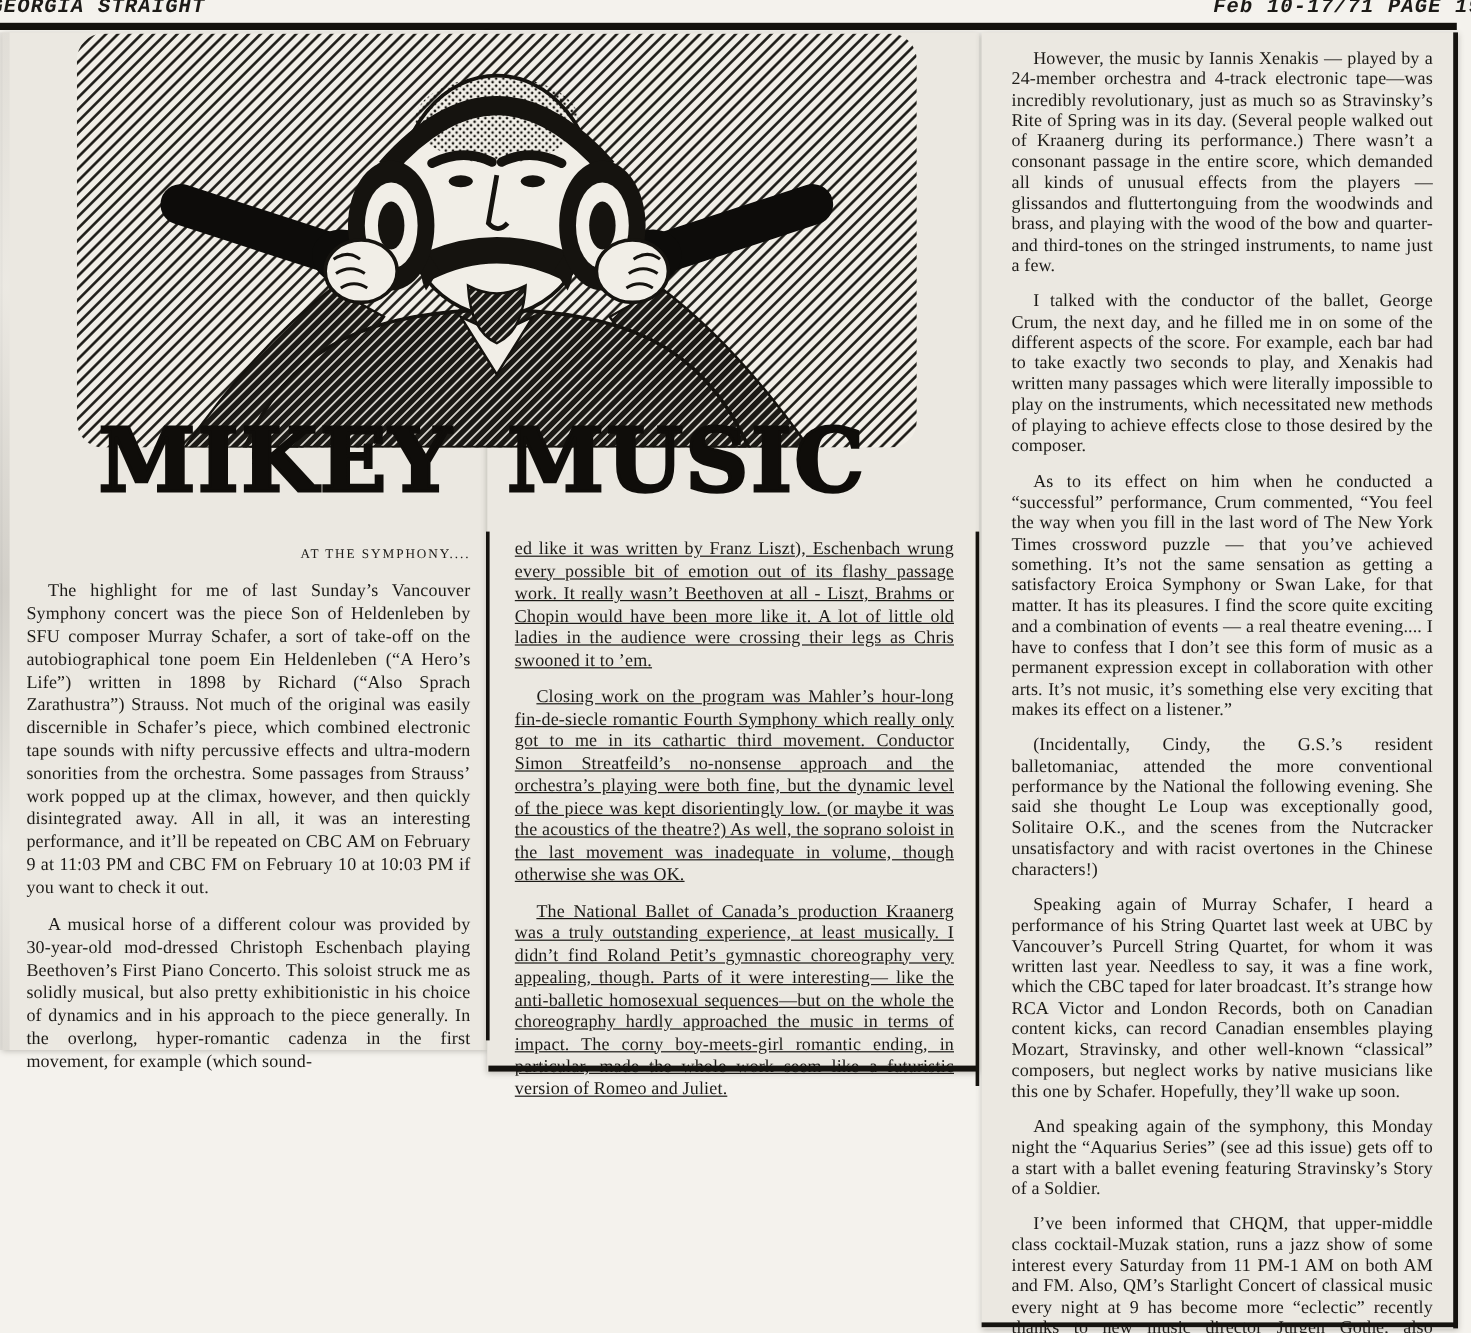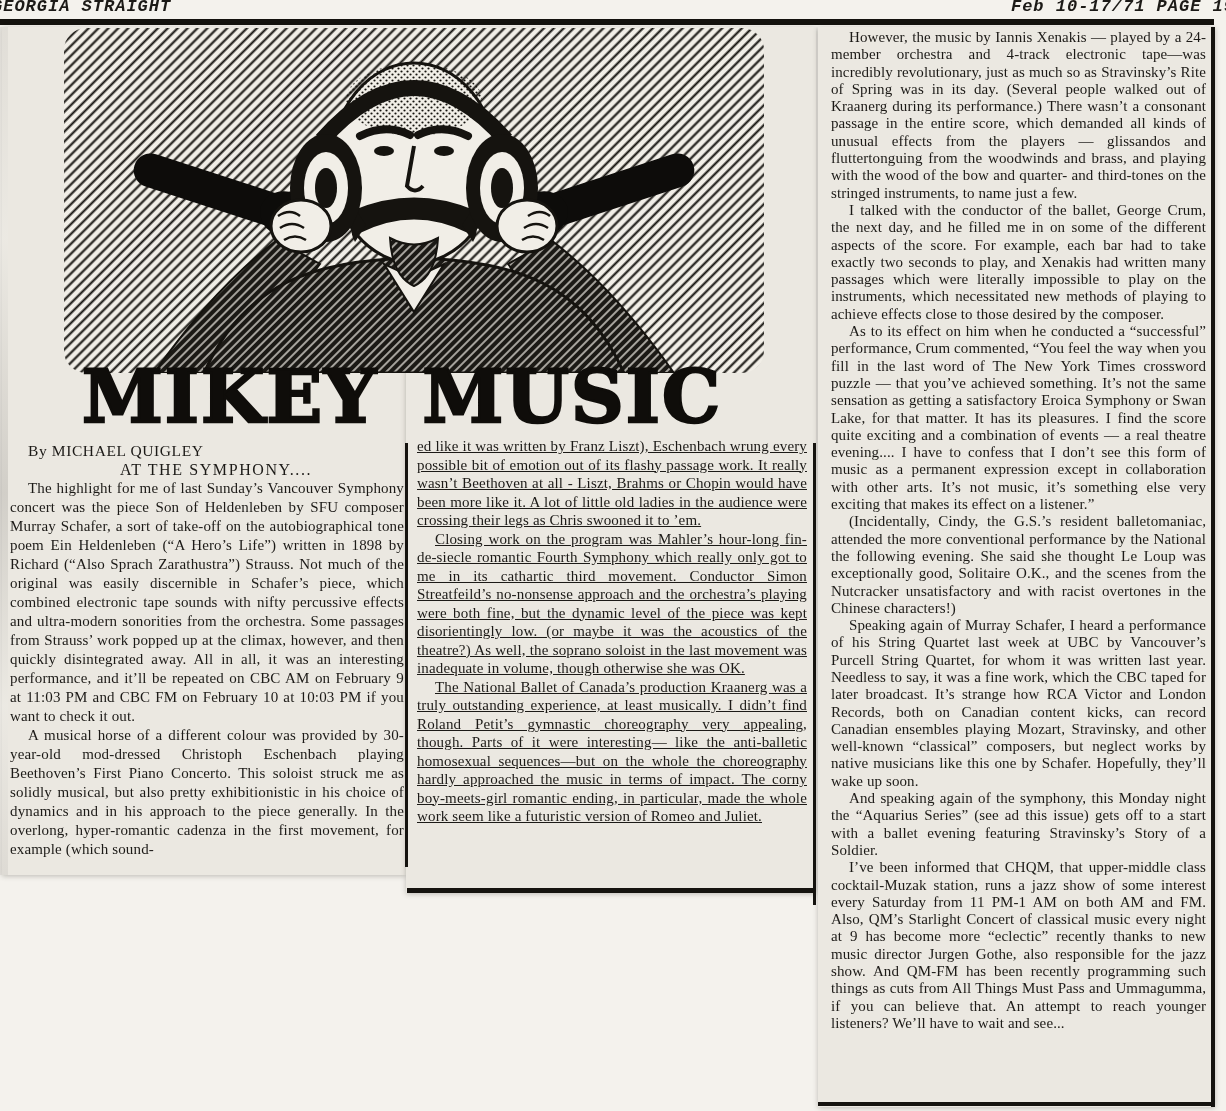--- a/index.html
+++ b/index.html
@@ -14,33 +14,33 @@
   
   .clip{position:absolute;background:#ebe8e1;box-shadow:0 1px 5px rgba(60,55,45,.3);}
   #clip-left{left:2px;top:27px;width:404px;height:848px;}
   #clip-mid{left:406px;top:27px;width:410px;height:866px;}
   #clip-right{left:818px;top:27px;width:397px;height:1080px;}
   .torn-edge{position:absolute;left:0;top:27px;width:8px;height:848px;opacity:.55;
         background:linear-gradient(180deg,#d8d5cf,#eceae4 25%,#bdbab4 55%,#eceae4 80%,#d3d0ca);}
   
   .illus{position:absolute;left:64px;top:28px;}
   
-  .title{position:absolute;left:82px;top:356px;width:640px;height:84px;
+  .title{position:absolute;left:82px;top:344px;width:640px;height:84px;
         font-family:"DejaVu Serif",serif;font-weight:bold;font-size:73px;line-height:80px;
         letter-spacing:2px;color:#0f0d0a;-webkit-text-stroke:2.5px #0f0d0a;
         text-align:justify;text-align-last:justify;white-space:nowrap;}
   
   .col{position:absolute;text-align:justify;}
   #col-left{left:10px;top:441px;width:394px;font-size:15px;line-height:19px;letter-spacing:.15px;}
   #col-mid{left:417px;top:437px;width:390px;font-size:15px;line-height:18.5px;letter-spacing:.15px;text-decoration:underline;}
   #col-right{left:831px;top:29px;width:375px;font-size:15px;line-height:17.3px;letter-spacing:.1px;}
-  .col p{margin:0;text-indent:18px;}
+  .col p{margin:12px;text-indent:18px;}
   .col p.noindent{text-indent:0;}
   .byline{font-size:15.5px;letter-spacing:.6px;margin:0 0 17px 0;text-indent:0;text-align:left;}
-  .sect{font-size:16px;letter-spacing:1.6px;margin:0 0 13px 0;text-indent:0;text-align:center;}
+  .sect{font-size:11px;letter-spacing:1.6px;margin:0 0 13px 0;text-indent:0;text-align:right;}
   #col-mid .sect{margin:15px 0 13px 0;}
   #col-right .sect{margin:13px 0 11px 0;}
   
   .vrule,.hrule{position:absolute;background:#15130f;}
   #div-lm{left:405px;top:443px;width:3px;height:424px;}
   #div-mr{left:813px;top:443px;width:3px;height:462px;}
   #rule-mid-bottom{left:407px;top:888px;width:408px;height:5px;}
   #rule-right-bottom{left:818px;top:1102px;width:397px;height:4px;}
   #rule-right-edge{left:1211px;top:27px;width:4px;height:1080px;}
 </style>
@@ -122,21 +122,20 @@
         <path d="M214,188 q12,-8 22,0 M216,200 q12,-8 24,0 M220,212 q11,-7 22,0" fill="none" stroke-width="2.5"></path>
         <ellipse cx="463" cy="198" rx="30" ry="26" stroke-width="3"></ellipse>
         <path d="M464,188 q12,-8 22,0 M460,200 q12,-8 24,0 M458,212 q11,-7 22,0" fill="none" stroke-width="2.5"></path>
       </g>
     </g>
   </svg>
 
   <div class="title">MIKEY MUSIC</div>
 
   <div class="col" id="col-left">
-    <p class="byline">By MICHAEL QUIGLEY</p>
     <p class="sect">AT THE SYMPHONY....</p>
     <p>The highlight for me of last Sunday’s Vancouver Symphony concert was the piece Son of Heldenleben by SFU composer Murray Schafer, a sort of take-off on the autobiographical tone poem Ein Heldenleben (“A Hero’s Life”) written in 1898 by Richard (“Also Sprach Zarathustra”) Strauss. Not much of the original was easily discernible in Schafer’s piece, which combined electronic tape sounds with nifty percussive effects and ultra-modern sonorities from the orchestra. Some passages from Strauss’ work popped up at the climax, however, and then quickly disintegrated away. All in all, it was an interesting performance, and it’ll be repeated on CBC AM on February 9 at 11:03 PM and CBC FM on February 10 at 10:03 PM if you want to check it out.</p>
     <p>A musical horse of a different colour was provided by 30-year-old mod-dressed Christoph Eschenbach playing Beethoven’s First Piano Concerto. This soloist struck me as solidly musical, but also pretty exhibitionistic in his choice of dynamics and in his approach to the piece generally. In the overlong, hyper-romantic cadenza in the first movement, for example (which sound-</p>
   </div>
 
   <div class="col" id="col-mid">
     <p class="noindent">ed like it was written by Franz Liszt), Eschenbach wrung every possible bit of emotion out of its flashy passage work. It really wasn’t Beethoven at all - Liszt, Brahms or Chopin would have been more like it. A lot of little old ladies in the audience were crossing their legs as Chris swooned it to ’em.</p>
     <p>Closing work on the program was Mahler’s hour-long fin-de-siecle romantic Fourth Symphony which really only got to me in its cathartic third movement. Conductor Simon Streatfeild’s no-nonsense approach and the orchestra’s playing were both fine, but the dynamic level of the piece was kept disorientingly low. (or maybe it was the acoustics of the theatre?) As well, the soprano soloist in the last movement was inadequate in volume, though otherwise she was OK.</p>
     <p>The National Ballet of Canada’s production Kraanerg was a truly outstanding experience, at least musically. I didn’t find Roland Petit’s gymnastic choreography very appealing, though. Parts of it were interesting— like the anti-balletic homosexual sequences—but on the whole the choreography hardly approached the music in terms of impact. The corny boy-meets-girl romantic ending, in particular, made the whole work seem like a futuristic version of Romeo and Juliet.</p>
   </div>

